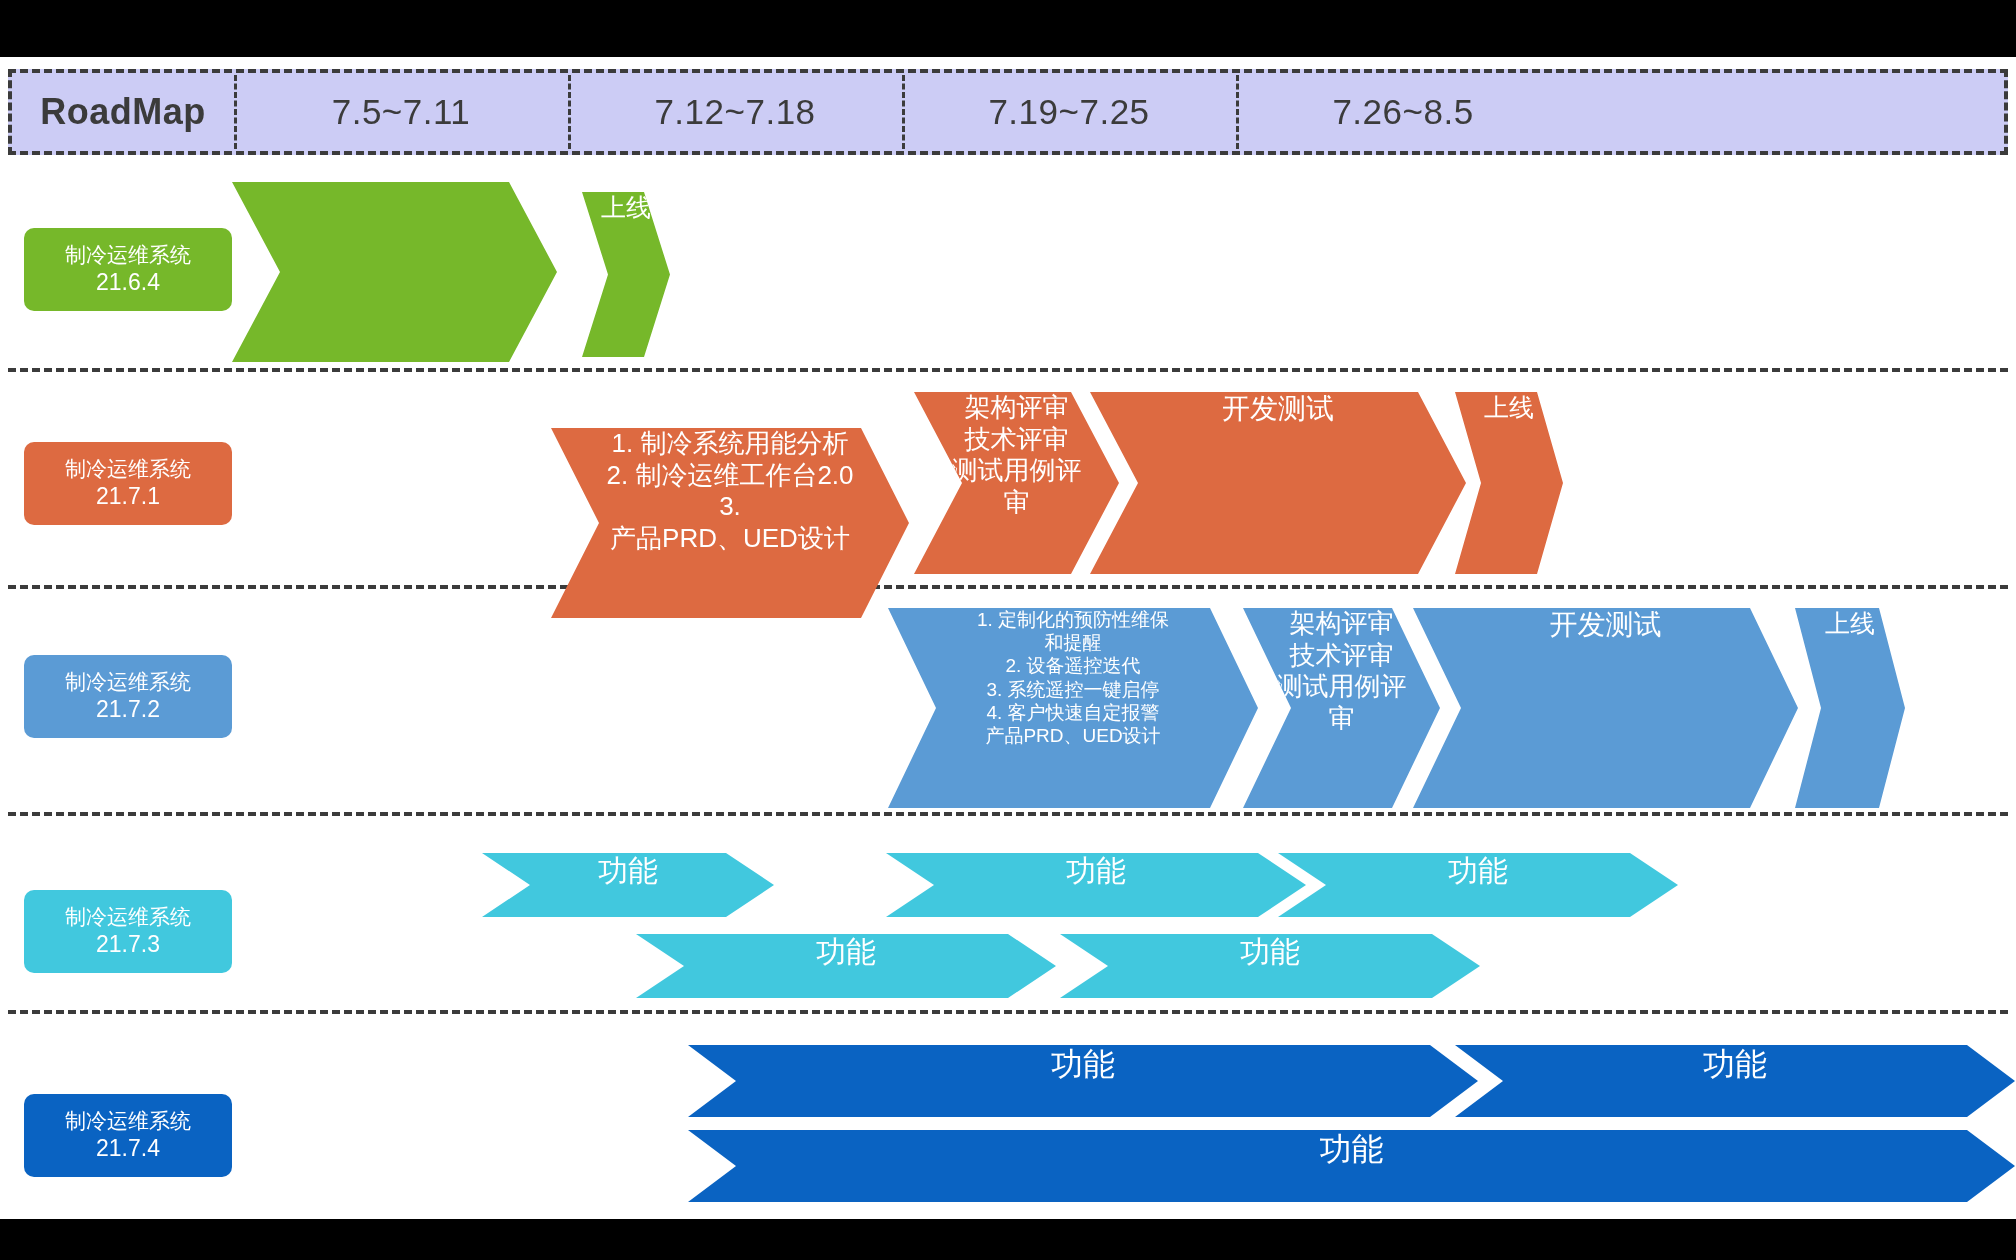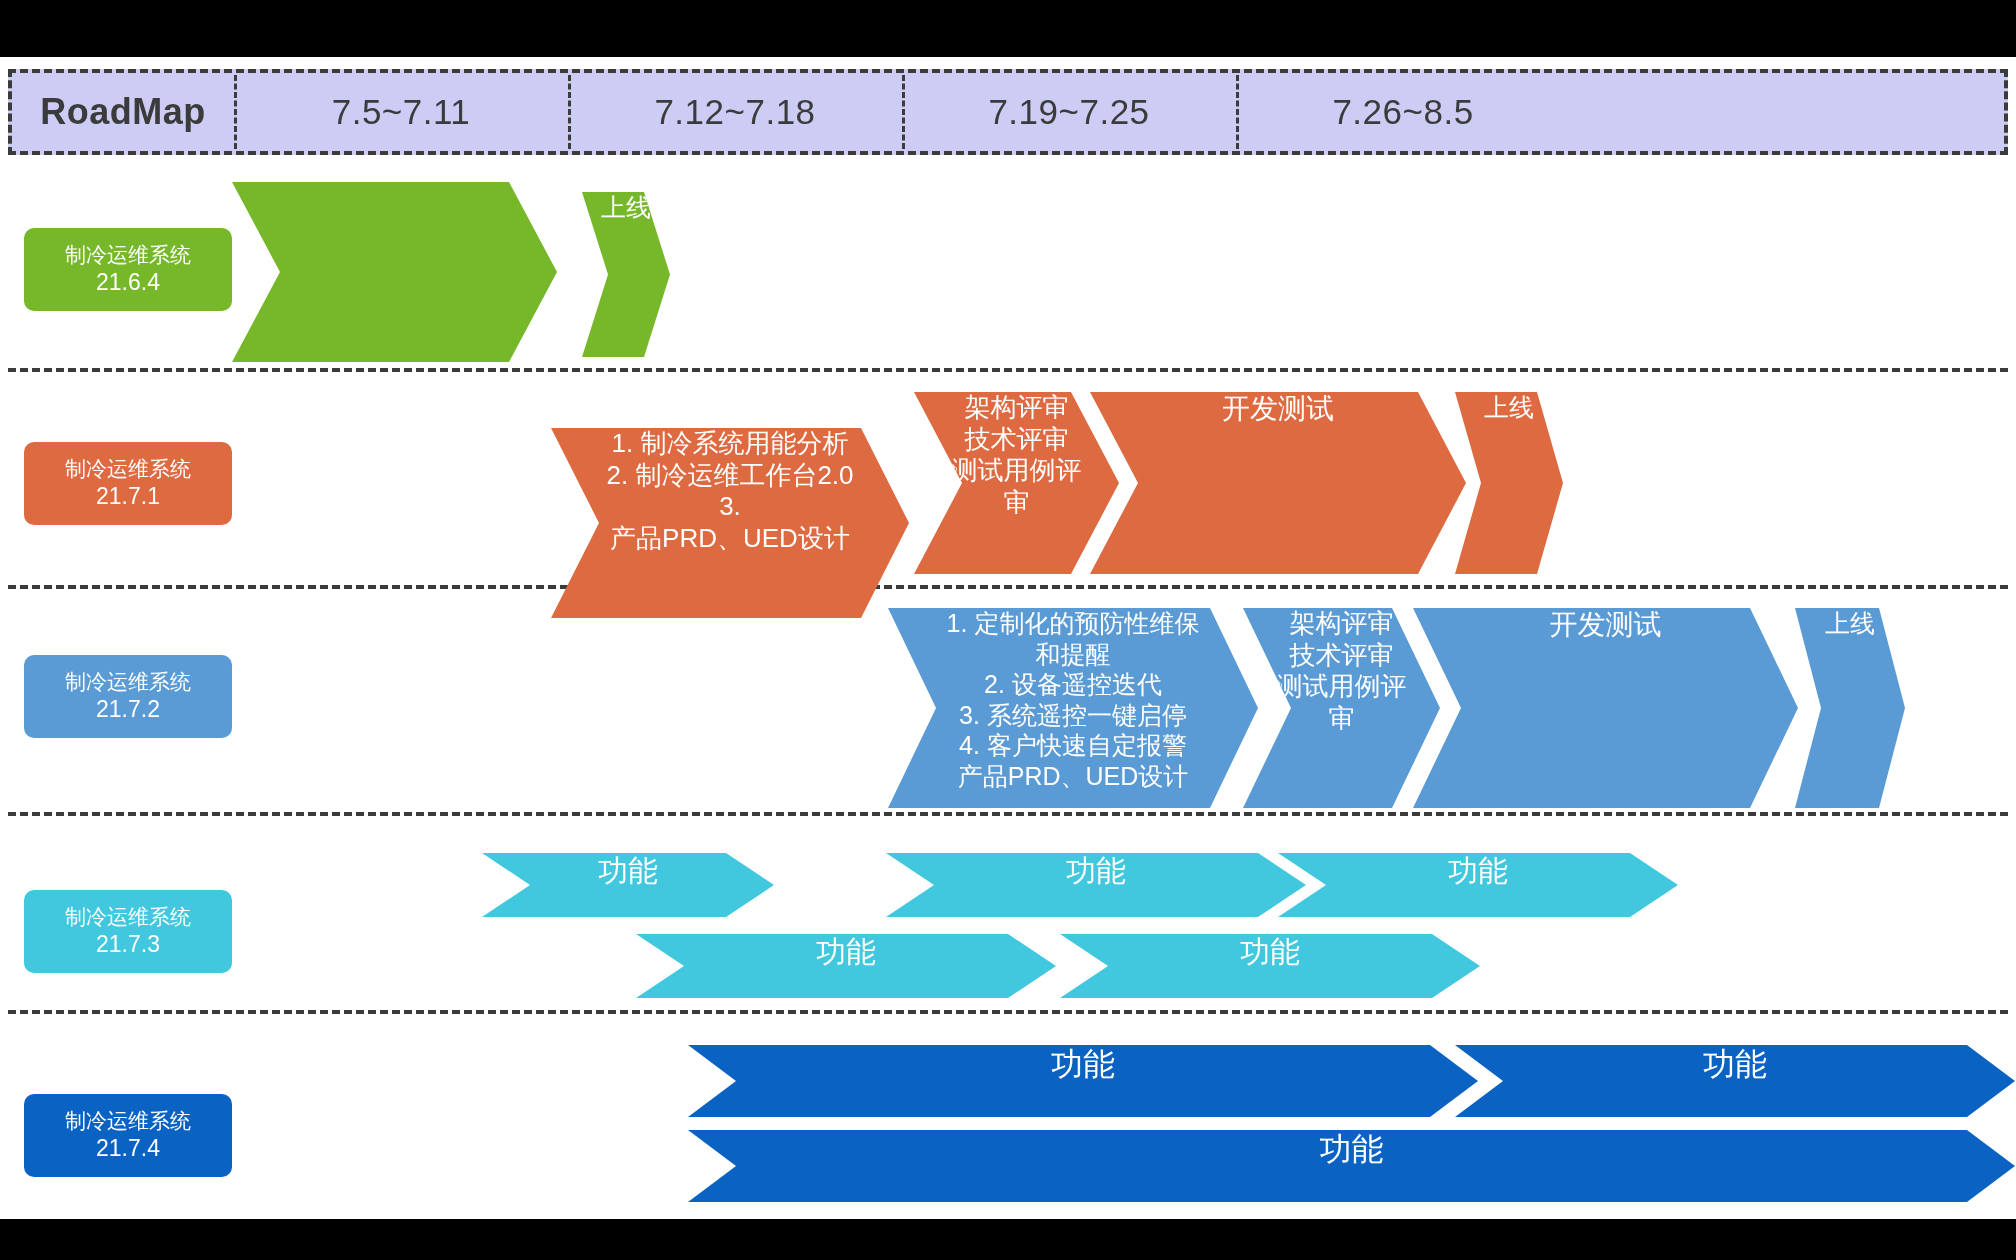--- a/index.html
+++ b/index.html
@@ -152,21 +152,21 @@
   </div>
   <div class="chev narrow" style="left:1455px; top:392px; width:108px; height:182px; background:#dd6a41; font-size:25px;">
     <span class="txt">上线</span>
   </div>
 
   <div class="rowlabel" style="left:24px; top:655px; background:#5b9bd5;">
     <span>制冷运维系统</span>
     <span class="v">21.7.2</span>
   </div>
 
-  <div class="chev" style="left:888px; top:608px; width:370px; height:200px; background:#5b9bd5; font-size:25px;">
+  <div class="chev" style="left:888px; top:608px; width:370px; height:200px; background:#5b9bd5; font-size:19px;">
     <span class="txt">1. 定制化的预防性维保
 和提醒
 2. 设备遥控迭代
 3. 系统遥控一键启停
 4. 客户快速自定报警
 产品PRD、UED设计</span>
   </div>
   <div class="chev" style="left:1243px; top:608px; width:197px; height:200px; background:#5b9bd5; font-size:26px;">
     <span class="txt">架构评审
 技术评审

